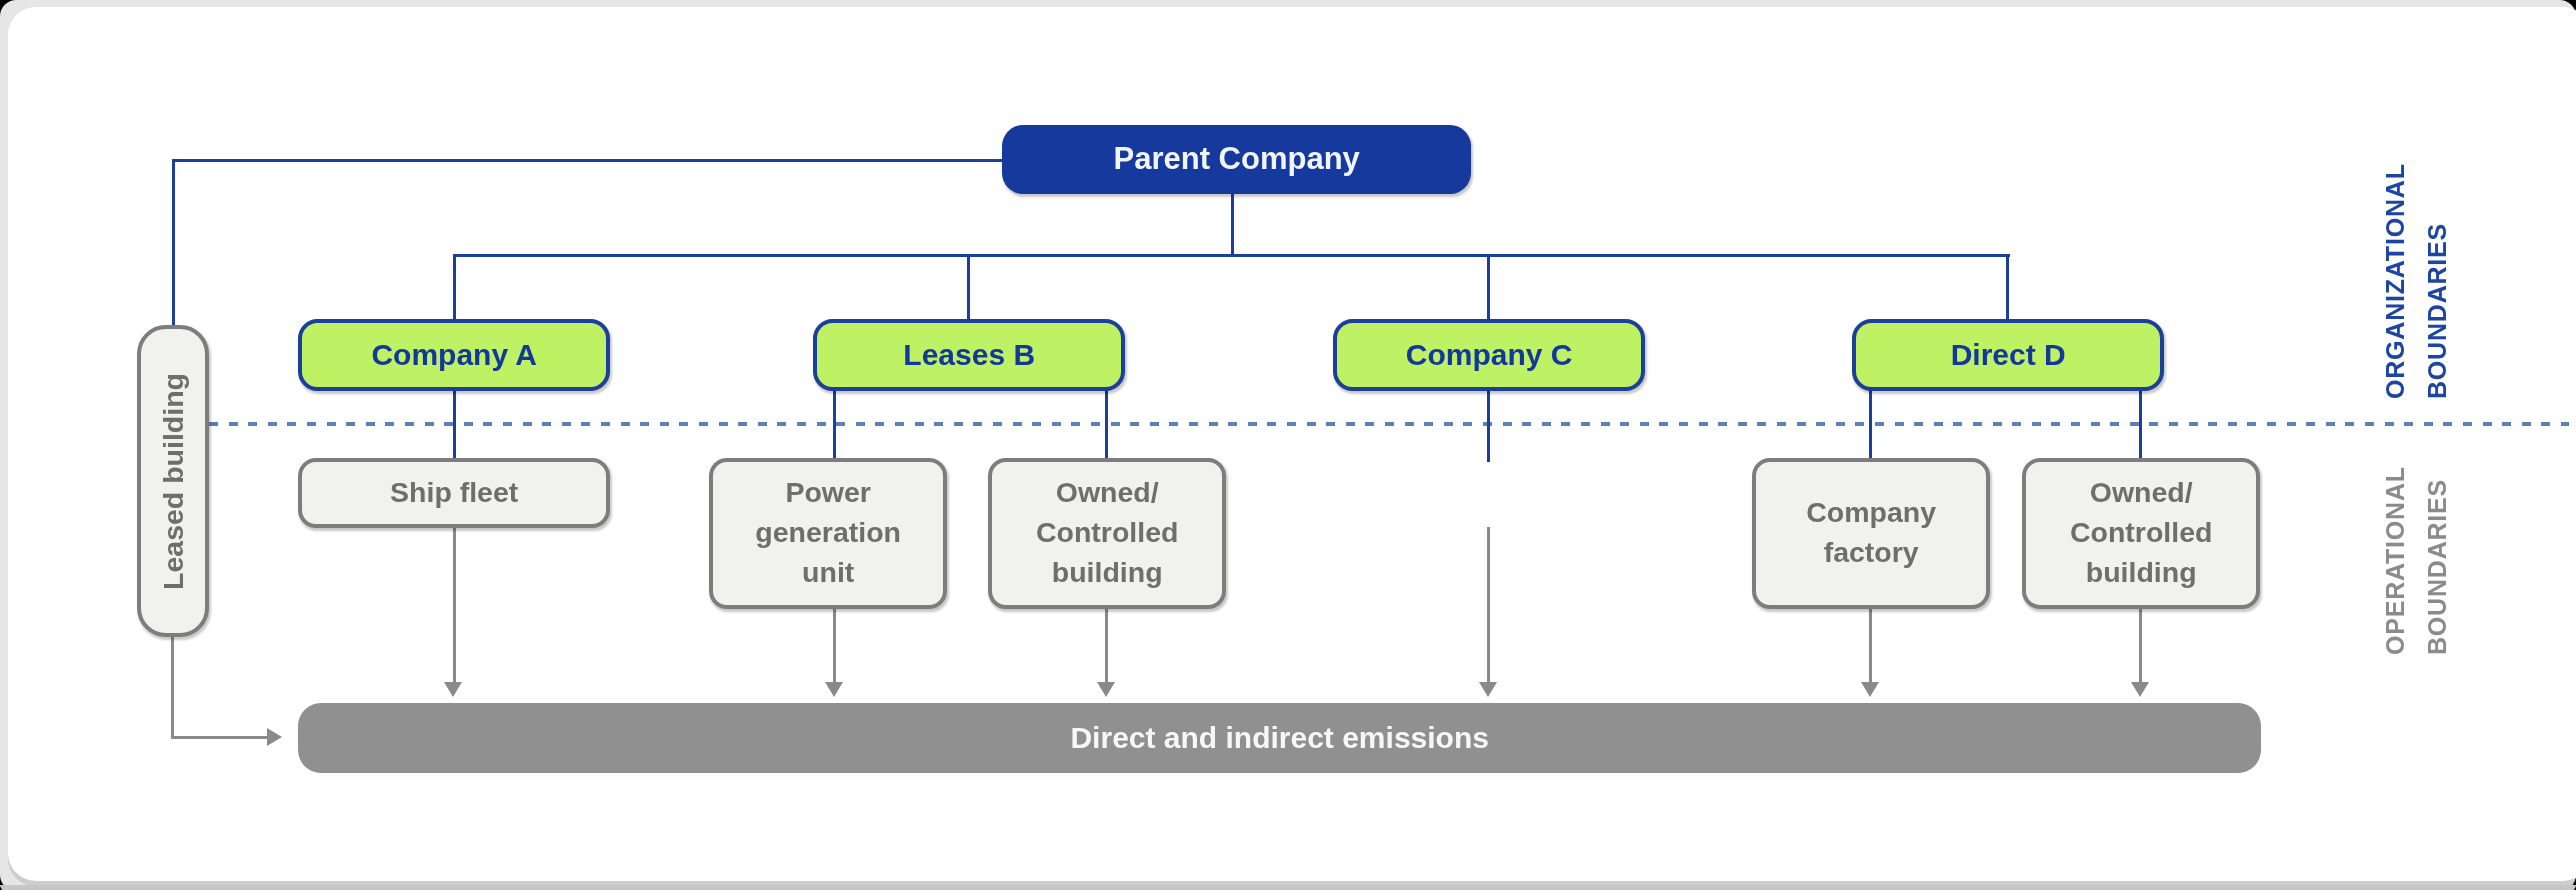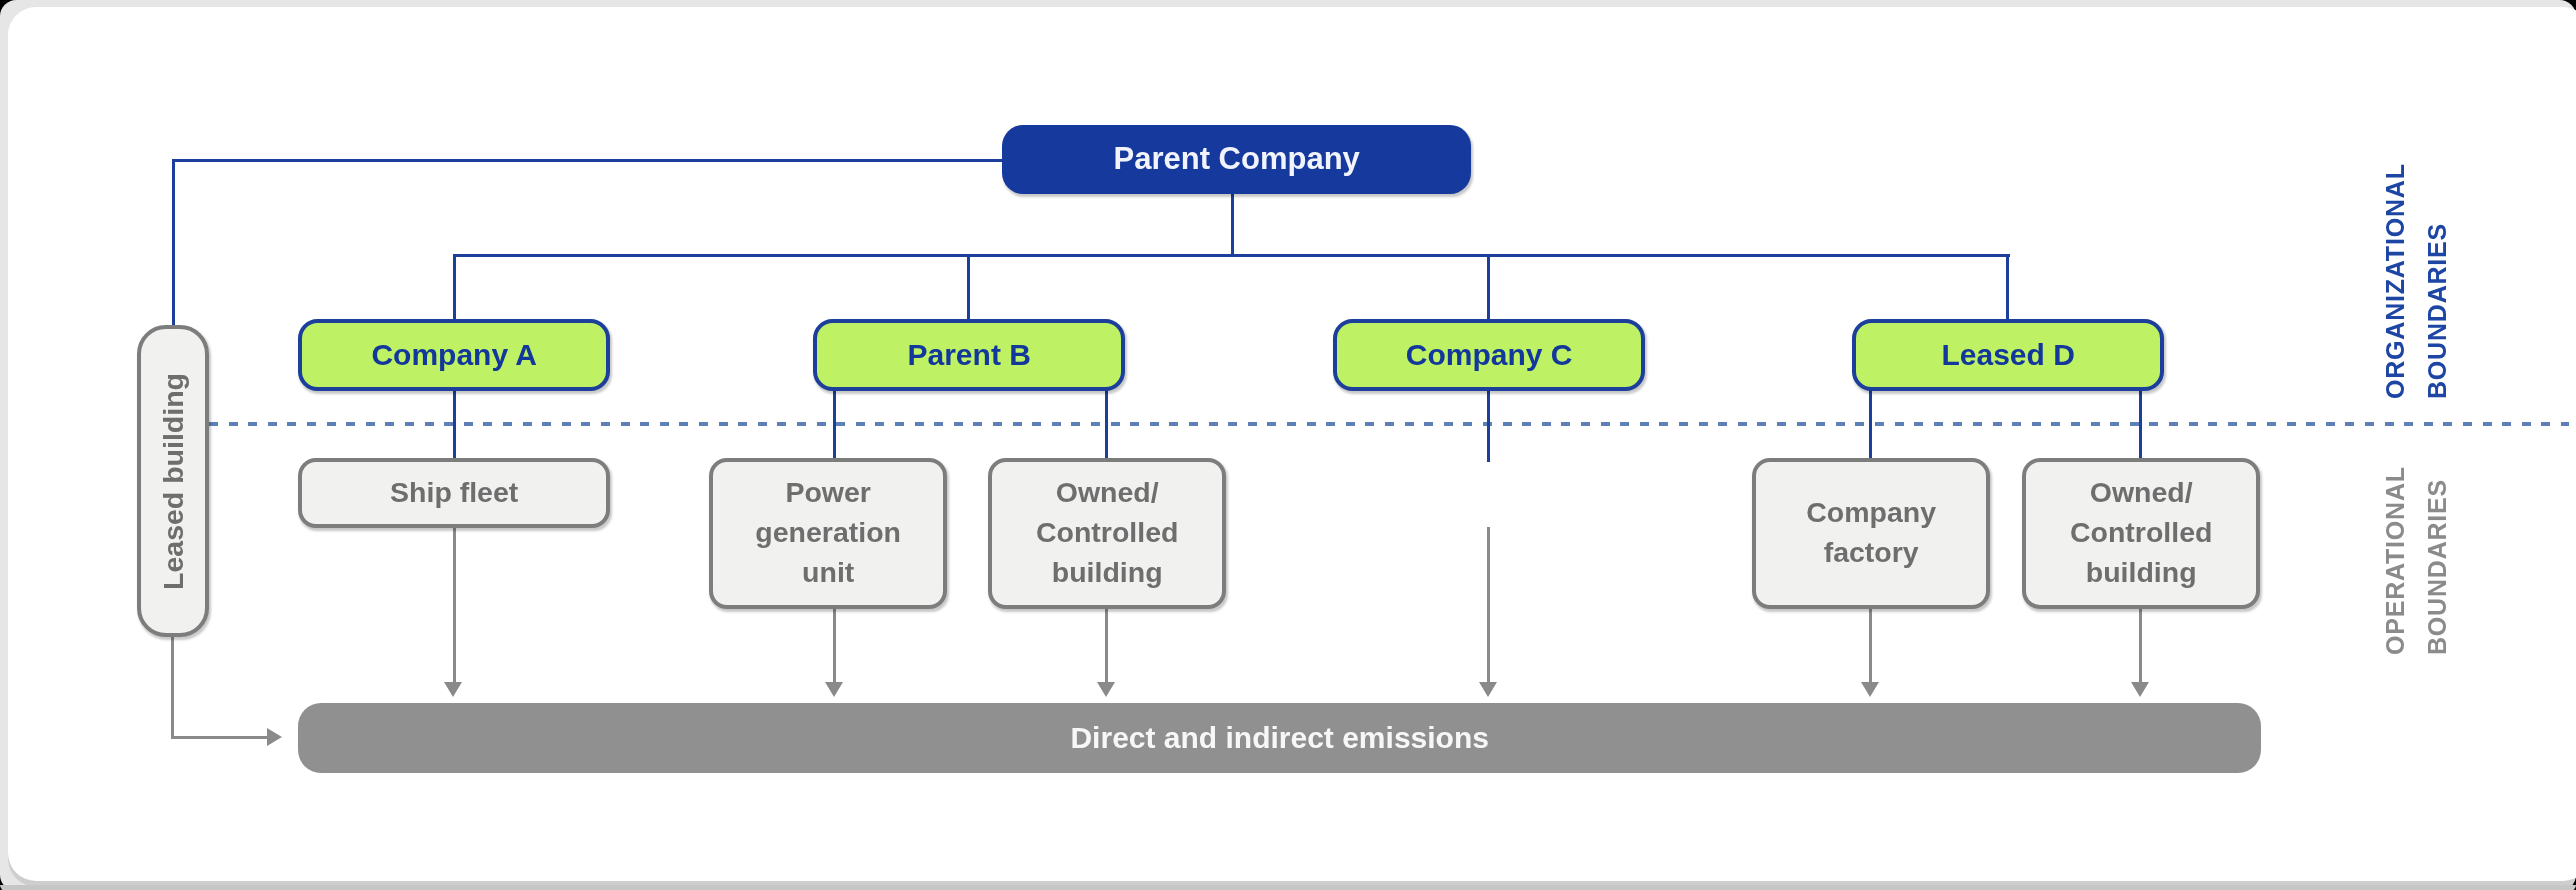--- a/index.html
+++ b/index.html
@@ -105,23 +105,23 @@
       <div class="gl" style="left:1479px;top:520px;width:3.3px;height:155px;"></div>
       <div class="arr-d" style="left:1471px;top:675px;"></div>
       <div class="gl" style="left:1861px;top:600px;width:3.3px;height:75px;"></div>
       <div class="arr-d" style="left:1853px;top:675px;"></div>
       <div class="gl" style="left:2131px;top:600px;width:3.3px;height:75px;"></div>
       <div class="arr-d" style="left:2123px;top:675px;"></div>
 
       <div class="node parent">Parent Company</div>
 
       <div class="node company" style="left:290px;">Company A</div>
-      <div class="node company" style="left:805px;">Parent B</div>
+      <div class="node company" style="left:805px;">Leases B</div>
       <div class="node company" style="left:1325px;">Company C</div>
-      <div class="node company" style="left:1844px;">Leased D</div>
+      <div class="node company" style="left:1844px;">Direct D</div>
 
       <div class="leased"></div>
       <div class="leased-text">Leased building</div>
 
       <div class="node sub sub-short" style="left:290px;">Ship fleet</div>
       <div class="node sub sub-tall" style="left:701px;">Power
 generation
 unit</div>
       <div class="node sub sub-tall" style="left:980px;">Owned/
 Controlled

